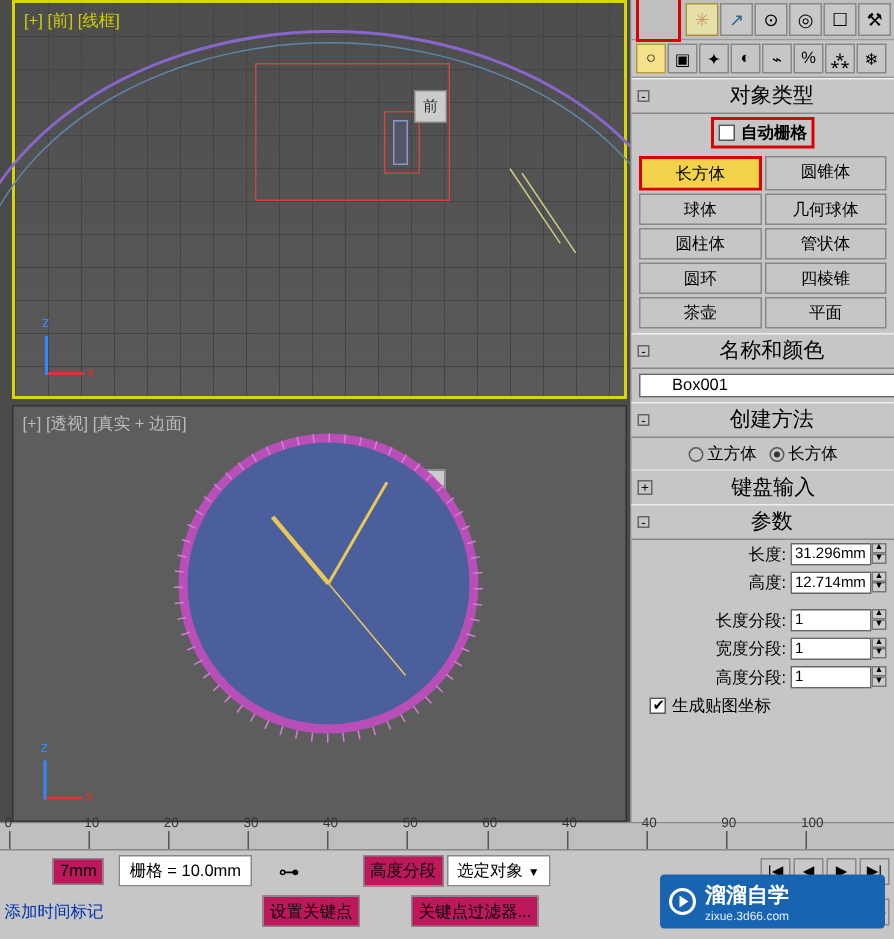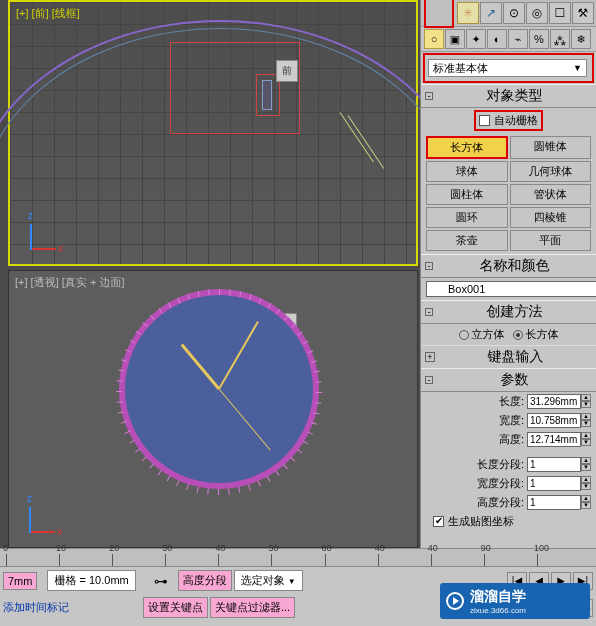--- a/index.html
+++ b/index.html
@@ -68,21 +68,21 @@
 .dropdown { width: calc(100% - 8px); margin: 3px 3px; height: 18px; background: #fff; border: 1px solid #888; display: flex; align-items: center; padding: 0 4px; font-size: 11px; justify-content: space-between; }
 .dropdown .arr { font-size: 9px; }
 .dd-outline { border:2px solid #d00; margin:1px 2px; padding:1px 0; }
 
 .rollup-header { background: #c6c6c6; border-top: 1px solid #eee; border-bottom: 1px solid #888; padding: 2px 4px; display: flex; align-items: center; gap: 4px; }
 .rollup-header .dash { width: 8px; height: 8px; border: 1px solid #666; display:inline-flex; align-items:center; justify-content:center; font-size:9px; line-height:1; }
 .rollup-title { flex: 1; text-align: center; font-size: 14px; }
 
 .checkbox-row { display: flex; align-items: center; justify-content: center; padding: 2px 4px; gap: 4px; }
 .checkbox { width: 11px; height: 11px; background: #fff; border: 1px solid #555; display:inline-block; }
-.autogrid-outline { border:2px solid #d00; padding:1px 3px; display:inline-flex; align-items:center; gap:4px; }
+.autogrid-outline { border:2px solid #d00; padding:1px 3px; display:inline-flex; align-items:center; gap:4px;font-weight:bold; }
 
 .type-grid { display: grid; grid-template-columns: 1fr 1fr; gap: 2px; padding: 3px 5px; }
 .type-btn { border: 1px solid #888; background: #c6c6c6; padding: 2px 0; text-align: center; font-size: 11px; }
 .type-btn.sel-wrap { border:2px solid #d00; padding:0; }
 .type-btn.sel-wrap > span { display:block; background:#f2d24a; padding:2px 0; }
 
 .name-row { display: flex; align-items: center; gap: 2px; padding: 3px 5px; }
 .name-input { flex: 1; height: 16px; background: #fff; border: 1px solid #666; padding: 0 21px; font-size: 11px; }
 .swatch { width: 16px; height: 16px; background: #c84fc8; border: 1px solid #555; }
 
@@ -100,21 +100,21 @@
 .spinner .spin-btns { display:flex; flex-direction:column; }
 .spinner .sb { width: 10px; height: 7px; border: 1px solid #777; background: #ccc; font-size: 6px; line-height: 5px; text-align: center; }
 
 
 .timeline { position: absolute; left: 0; top: 548px; width: 596px; height: 78px; background: #c6c6c6; border-top: 1px solid #888; }
 .ruler { height: 18px; background: #bfbfbf; position: relative; display:flex; align-items:flex-end; padding: 0 6px; border-bottom:1px solid #888; }
 .ruler .tick { position: relative; flex:1; height: 12px; border-left: 1px solid #555; }
 .ruler .tick span { position:absolute; left:-4px; top:-11px; font-size:9px; color:#333; }
 
 .bottom-row { display:flex; align-items:center; gap:2px; padding:3px 3px; }
-.halfbtn { background:#f9a8d4; border:1px solid #888; padding:2px 4px; font-size:11px; }
+.halfbtn { background:#be185d; border:1px solid #888; padding:2px 4px; font-size:11px;margin-left:32px; }
 .key-pill { background:#fff; border:1px solid #888; padding:2px 6px; font-size:11px; }
 .play-btn { width:20px; height:18px; border:1px solid #888; background:#c8c8c8; display:inline-flex; align-items:center; justify-content:center; font-size:10px; }
 
 
 .logo { position: absolute; right: 6px; top: 583px; width: 150px; height: 36px; background: #1964b0; border-radius: 3px; display: flex; align-items: center; color: #fff; padding: 0 6px; gap:6px; z-index:20; }
 .logo .play { width: 18px; height: 18px; border: 2px solid #fff; border-radius: 50%; display:flex; align-items:center; justify-content:center; }
 .logo .play::after { content:""; border-left:6px solid #fff; border-top:4px solid transparent; border-bottom:4px solid transparent; margin-left:2px; }
 .logo .t1 { font-size: 14px; font-weight: bold; }
 .logo .t2 { font-size: 8px; opacity: .9; }
 </style>
@@ -245,26 +245,20 @@
     <span class="cat-btn active">○</span>
     <span class="cat-btn">▣</span>
     <span class="cat-btn">✦</span>
     <span class="cat-btn">◐</span>
     <span class="cat-btn">⌁</span>
     <span class="cat-btn">%</span>
     <span class="cat-btn">⁂</span>
     <span class="cat-btn">❄</span>
   </div>
 
-  <div class="dd-outline">
-    <div class="dropdown">
-      <span>标准基本体</span>
-      <span class="arr">▼</span>
-    </div>
-  </div>
 
   <div class="rollup-header">
     <span class="dash">-</span>
     <span class="rollup-title">对象类型</span>
   </div>
   <div class="checkbox-row">
     <span class="autogrid-outline">
       <span class="checkbox"></span>
       <span>自动栅格</span>
     </span>
@@ -309,30 +303,20 @@
 
   <div class="rollup-header">
     <span class="dash">-</span>
     <span class="rollup-title">参数</span>
   </div>
 
   <div class="param-row">
       <span class="plabel">长度:</span>
     <div class="spinner">
         <input value="31.296mm" style="">
-        <div class="spin-btns">
-          <div class="sb">▲</div>
-          <div class="sb">▼</div>
-        </div>
-      </div>
-    </div>
-  <div class="param-row">
-      <span class="plabel">宽度:</span>
-    <div class="spinner">
-        <input value="10.758mm" style="">
         <div class="spin-btns">
           <div class="sb">▲</div>
           <div class="sb">▼</div>
         </div>
       </div>
     </div>
   <div class="param-row">
       <span class="plabel">高度:</span>
     <div class="spinner">
         <input value="12.714mm" style="">

